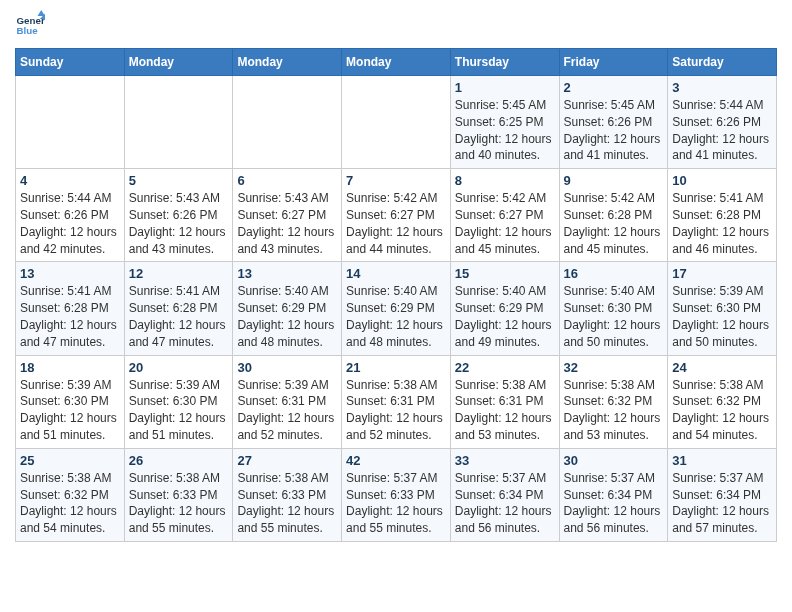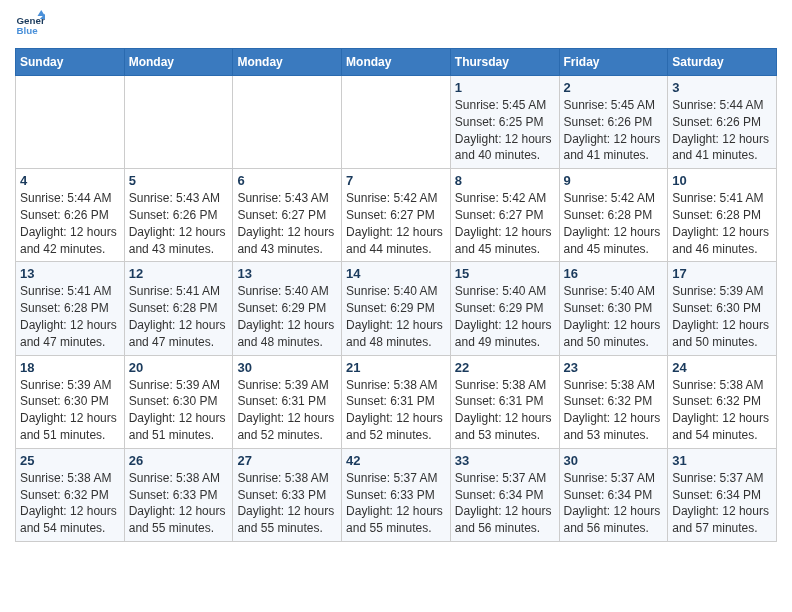--- a/index.html
+++ b/index.html
@@ -269,21 +269,21 @@
 and 52 minutes.</div>
         </td>
         <td>
           <span class="day-num">22</span>
           <div class="day-info" style="white-space: pre-line;">Sunrise: 5:38 AM
 Sunset: 6:31 PM
 Daylight: 12 hours
 and 53 minutes.</div>
         </td>
         <td>
-          <span class="day-num">23</span>
+          <span class="day-num">32</span>
           <div class="day-info" style="white-space: pre-line;">Sunrise: 5:38 AM
 Sunset: 6:32 PM
 Daylight: 12 hours
 and 53 minutes.</div>
         </td>
         <td>
           <span class="day-num">24</span>
           <div class="day-info" style="white-space: pre-line;">Sunrise: 5:38 AM
 Sunset: 6:32 PM
 Daylight: 12 hours

